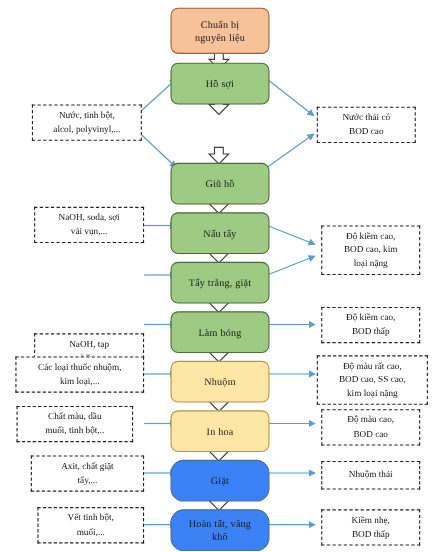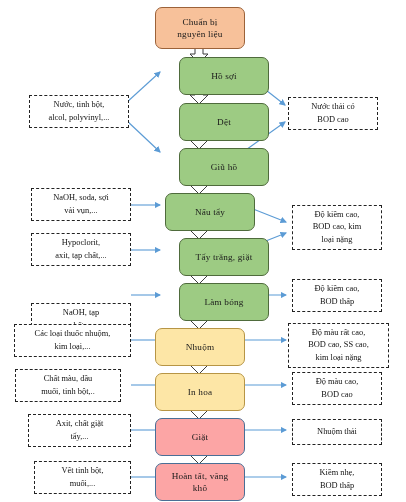--- a/index.html
+++ b/index.html
@@ -35,23 +35,23 @@
     justify-content: center;
     text-align: center;
     font-size: 9.2px;
     line-height: 1.35;
     color: #1a1a1a;
     letter-spacing: 0.2px;
     padding: 18px 3px;
     z-index: 3;
   }
   .node.peach  { background: #f7c19a; border-color: #9c6239; }
-  .node.green  { background: #9dcb83; border-color: #4f6b3c; margin-left: 24px; }
+  .node.green  { background: #9dcb83; border-color: #4f6b3c; }
   .node.yellow { background: #fde6a6; border-color: #b79545; }
-  .node.blue   { background: #fca5a5; border-color: #4a6f96; }
+  .node.blue   { background: #3b82f6; border-color: #4a6f96; border-radius: 12px; }
 
   .sidebox {
     position: absolute;
     box-sizing: border-box;
     border: 1px dashed #222222;
     background: #ffffff;
     display: flex;
     align-items: center;
     justify-content: center;
     text-align: center;
@@ -117,29 +117,26 @@
   </svg>
 
   <div class="node peach" style="left:155px; top:7px; width:90px; height:42px;">
     <span>Chuẩn bị<br>nguyên liệu</span>
   </div>
 
   <div class="node green" style="left:155px; top:57px; width:90px; height:31px;">
     <span>Hồ sợi</span>
   </div>
 
-  <div class="node green" style="left:155px; top:103px; width:90px; height:31px;">
-    <span>Dệt</span>
-  </div>
 
   <div class="node green" style="left:155px; top:148px; width:90px; height:31px;">
     <span>Giũ hồ</span>
   </div>
 
-  <div class="node green" style="left:141px; top:193px; width:90px; height:31px;">
+  <div class="node green" style="left:155px; top:193px; width:90px; height:31px;">
     <span>Nấu tẩy</span>
   </div>
 
   <div class="node green" style="left:155px; top:238px; width:90px; height:31px;">
     <span>Tẩy trắng, giặt</span>
   </div>
 
   <div class="node green" style="left:155px; top:283px; width:90px; height:31px;">
     <span>Làm bóng</span>
   </div>
@@ -161,23 +158,20 @@
   </div>
 
   <div class="sidebox" style="left:29px; top:95px; width:100px; height:33px;">
     <span>Nước, tinh bột,<br>alcol, polyvinyl,...</span>
   </div>
 
   <div class="sidebox" style="left:31px; top:188px; width:100px; height:33px;">
     <span>NaOH, soda, sợi<br>vải vụn,...</span>
   </div>
 
-  <div class="sidebox" style="left:31px; top:233px; width:100px; height:33px;">
-    <span>Hypoclorit,<br>axit, tạp chất,...</span>
-  </div>
 
   <div class="sidebox" style="left:31px; top:279px; width:100px; height:33px;margin-top:24px;">
     <span>NaOH, tạp<br>chất,...</span>
   </div>
 
   <div class="sidebox" style="left:14px; top:324px; width:117px; height:33px;">
     <span>Các loại thuốc nhuộm,<br>kim loại,...</span>
   </div>
 
   <div class="sidebox" style="left:15px; top:369px; width:106px; height:33px;">

